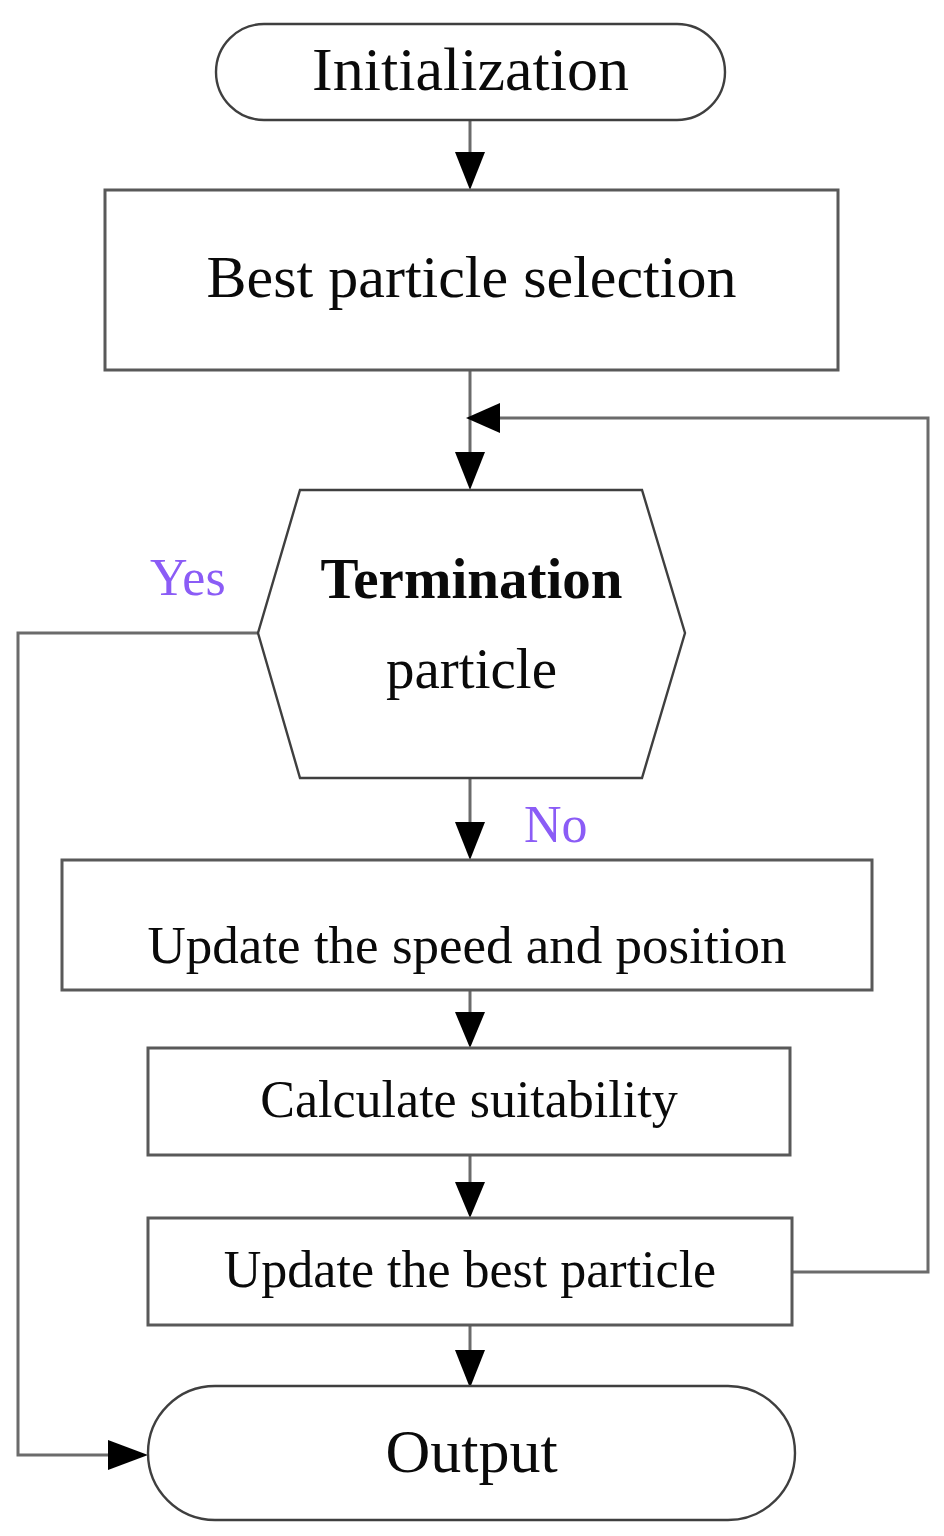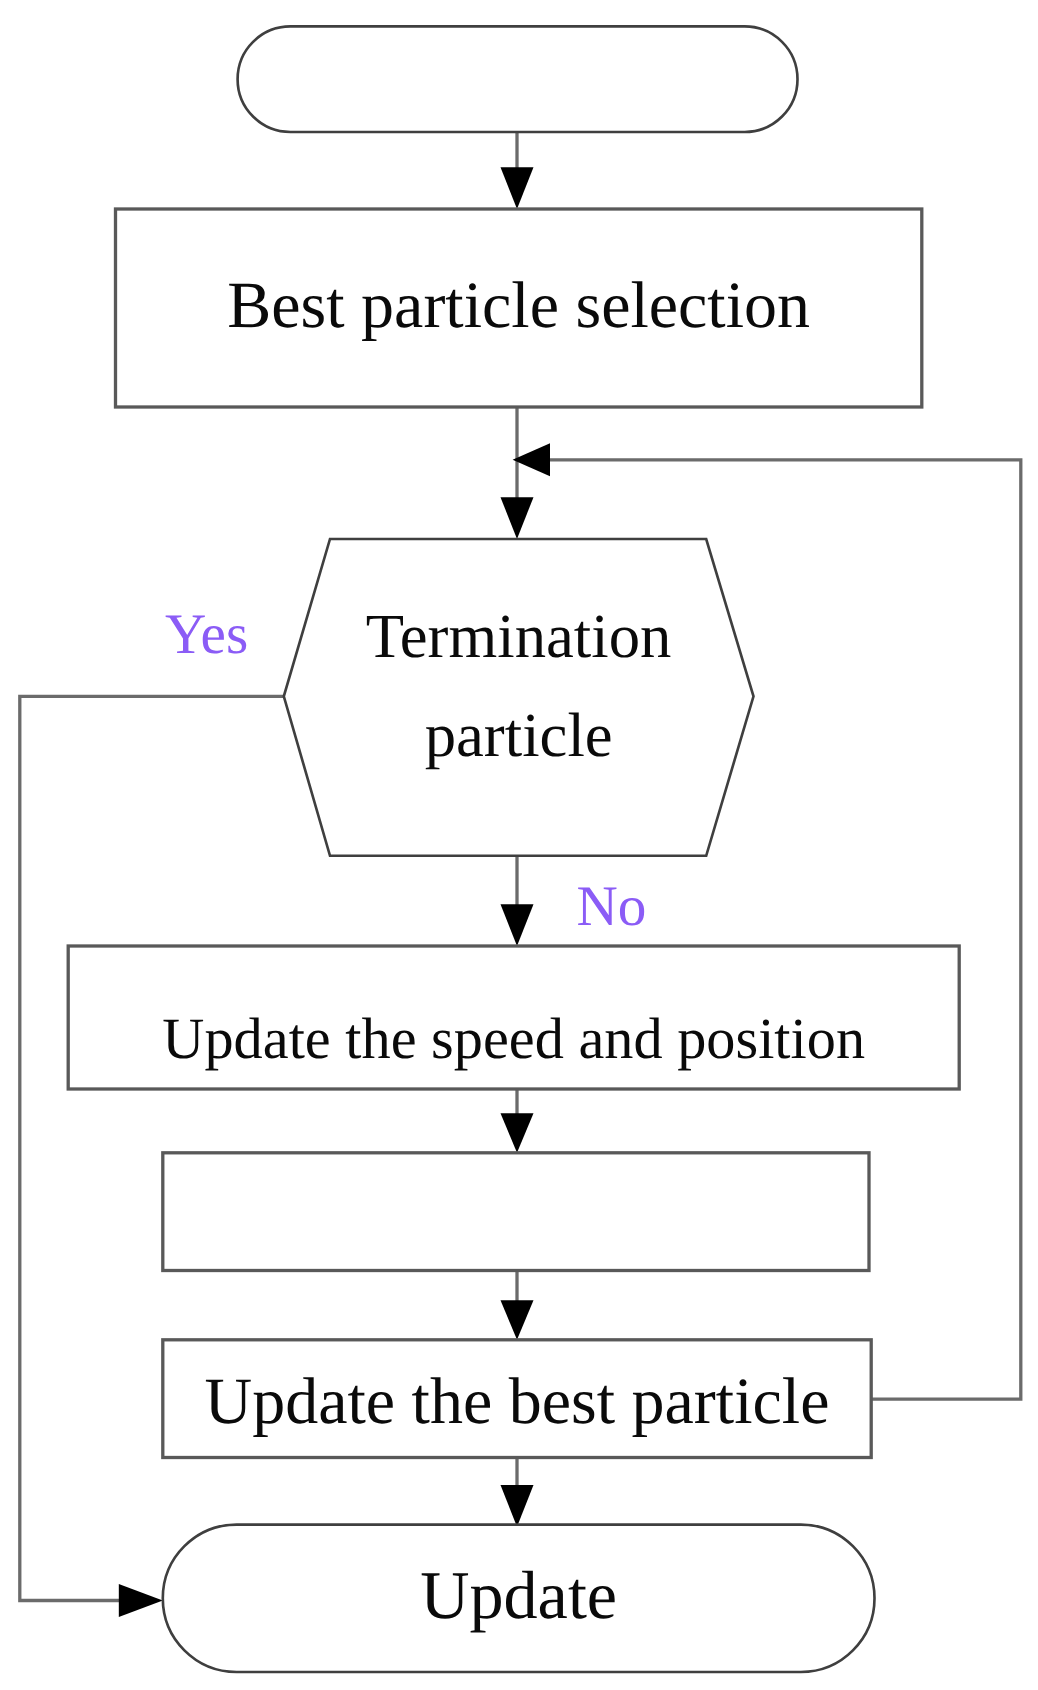--- a/index.html
+++ b/index.html
@@ -96,30 +96,32 @@
     <rect class="node-shape" x="62" y="860" width="810" height="130"></rect>
 
     <rect class="node-shape" x="148" y="1048" width="642" height="107"></rect>
 
     <rect class="node-shape" x="148" y="1218" width="644" height="107"></rect>
 
     <rect class="node-shape-thin" x="148" y="1386" width="647" height="134" rx="67" ry="67"></rect>
 
   </svg>
 
+  <div class="node-label" style="left:216px; top:36px; width:509px; font-size:62px;">Initialization</div>
 
   <div class="node-label" style="left:105px; top:245px; width:733px; font-size:60px;">Best particle selection</div>
 
-  <div class="node-label" style="left:258px; top:548px; width:427px; font-size:57px;">Termination</div>
+  <div class="node-label" style="left:258px; top:548px; width:427px; font-size:57px;font-weight:bold;">Termination</div>
   <div class="node-label" style="left:258px; top:638px; width:427px; font-size:57px;">particle</div>
 
   <div class="node-label" style="left:62px; top:890px; width:810px; font-size:53px;margin-top:27px;">Update the speed and position</div>
 
+  <div class="node-label" style="left:148px; top:1072px; width:642px; font-size:52px;">Calculate suitability</div>
 
-  <div class="node-label" style="left:148px; top:1242px; width:644px; font-size:60px;">Update the best particle</div>
+  <div class="node-label" style="left:148px; top:1242px; width:644px; font-size:52px;">Update the best particle</div>
 
-  <div class="node-label" style="left:148px; top:1418px; width:647px; font-size:62px;">Update</div>
+  <div class="node-label" style="left:148px; top:1418px; width:647px; font-size:62px;">Output</div>
 
   <div class="edge-label" style="left:150px; top:548px; font-size:52px;">Yes</div>
 
   <div class="edge-label" style="left:524px; top:795px; font-size:52px;">No</div>
 
 </div>
 
 </body></html>

